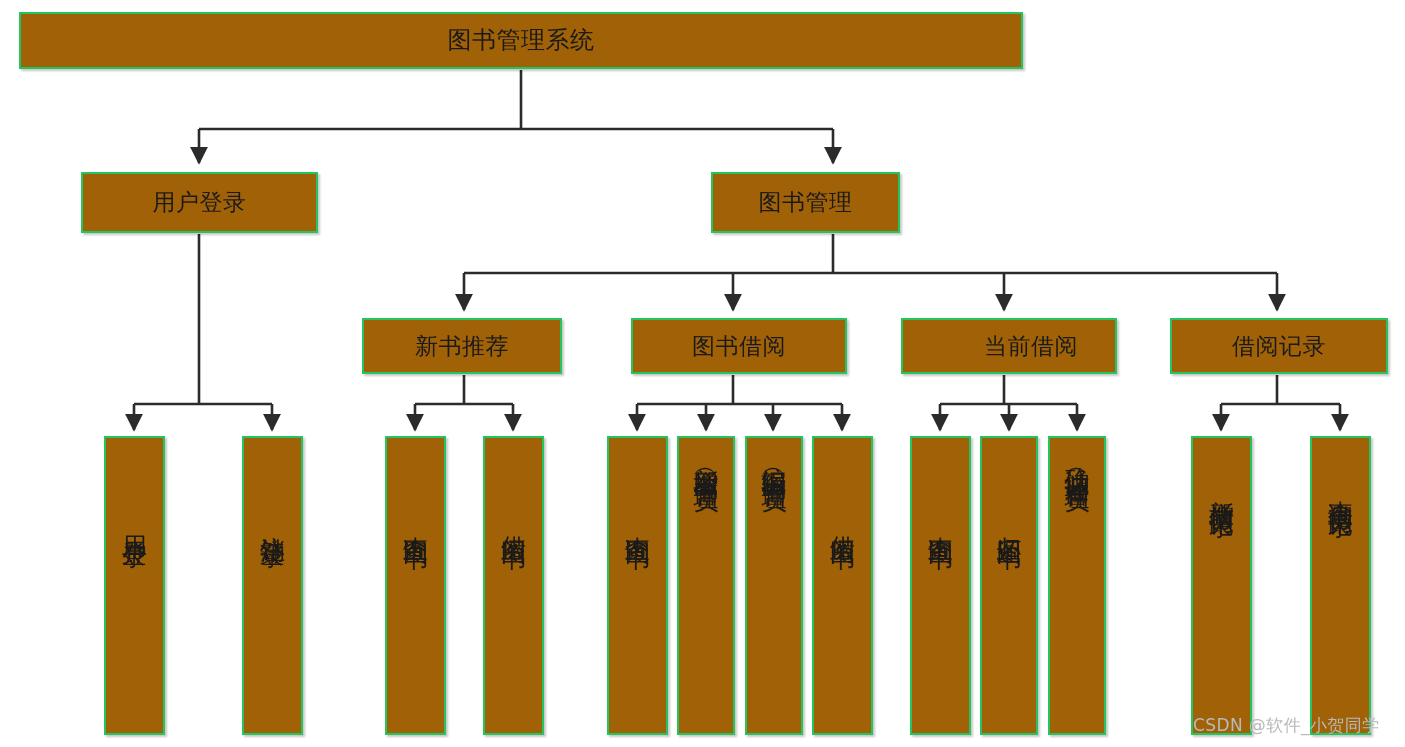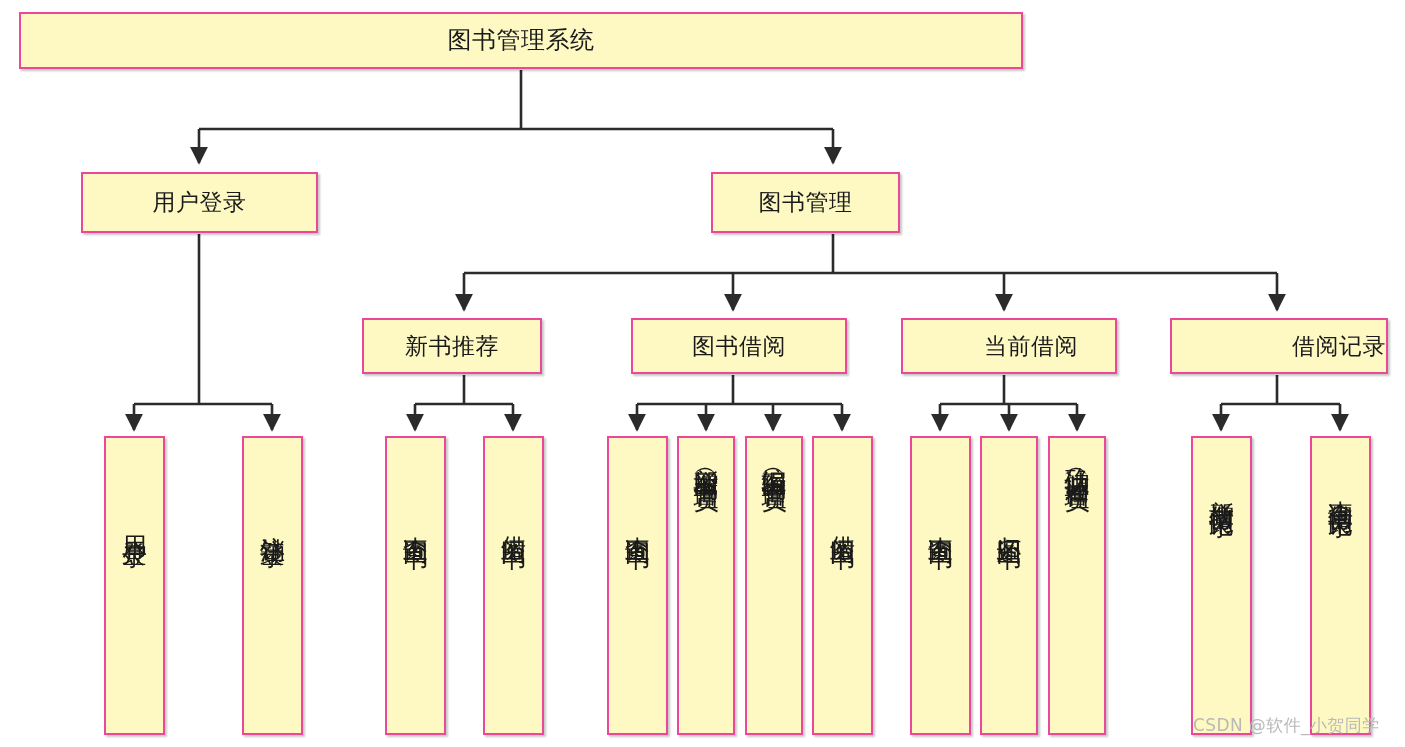--- a/index.html
+++ b/index.html
@@ -20,22 +20,22 @@
   #edges {
     position: absolute;
     left: 0;
     top: 0;
     width: 1405px;
     height: 747px;
   }
   .node {
     position: absolute;
     box-sizing: border-box;
-    border: 2px solid #ec4899;
-    background: #fef9c3;
+    border: 2px solid #22c55e;
+    background: #a16207;
     box-shadow: 2px 2px 2px rgba(0,0,0,0.22);
     display: flex;
     align-items: center;
     justify-content: center;
     color: #1a1a1a;
   }
   .node-label {
     display: block;
     line-height: 1.06;
     letter-spacing: 0.5px;
@@ -129,30 +129,30 @@
     <span class="node-label">图书管理系统</span>
   </div>
 
   <div class="node horiz" style="left:81px; top:172px; width:237px; height:61px;">
     <span class="node-label">用户登录</span>
   </div>
   <div class="node horiz" style="left:711px; top:172px; width:189px; height:61px;">
     <span class="node-label">图书管理</span>
   </div>
 
-  <div class="node horiz" style="left:362px; top:318px; width:180px; height:56px;">
+  <div class="node horiz" style="left:362px; top:318px; width:200px; height:56px;">
     <span class="node-label">新书推荐</span>
   </div>
   <div class="node horiz" style="left:631px; top:318px; width:216px; height:56px;">
     <span class="node-label">图书借阅</span>
   </div>
   <div class="node horiz" style="left:901px; top:318px; width:216px; height:56px;padding-left:44px;">
     <span class="node-label">当前借阅</span>
   </div>
-  <div class="node horiz" style="left:1170px; top:318px; width:218px; height:56px;justify-content:flex-end;">
+  <div class="node horiz" style="left:1170px; top:318px; width:218px; height:56px;">
     <span class="node-label">借阅记录</span>
   </div>
 
   <div class="node vert" style="left:104px; top:436px; width:61px; height:299px; padding-top:78px;">
     <span class="node-label">用户登录</span>
   </div>
   <div class="node vert" style="left:242px; top:436px; width:61px; height:299px; padding-top:78px;">
     <span class="node-label">注销登录</span>
   </div>
 

